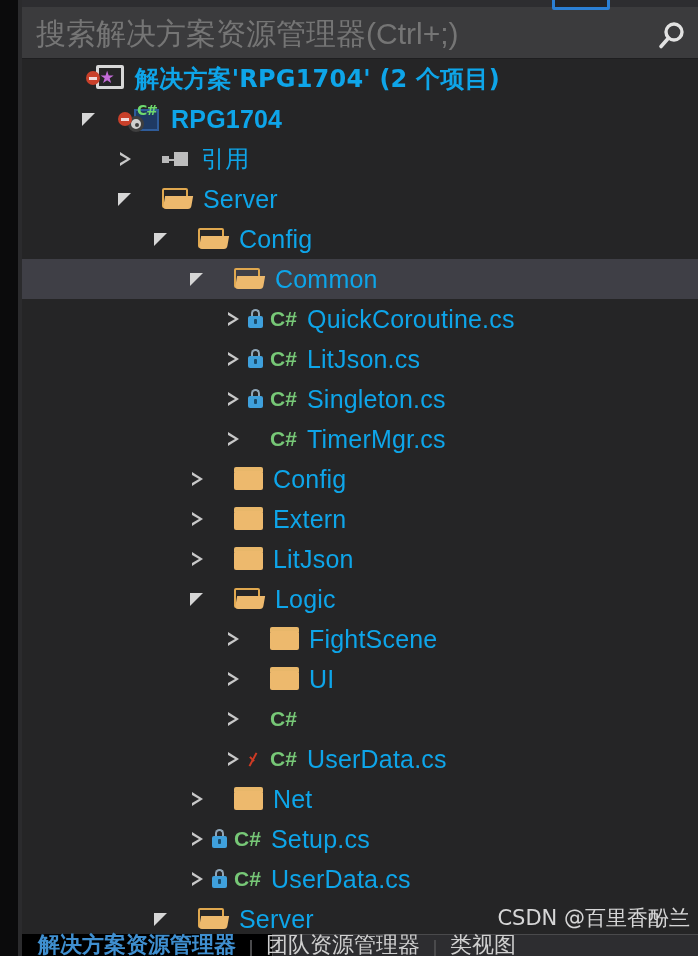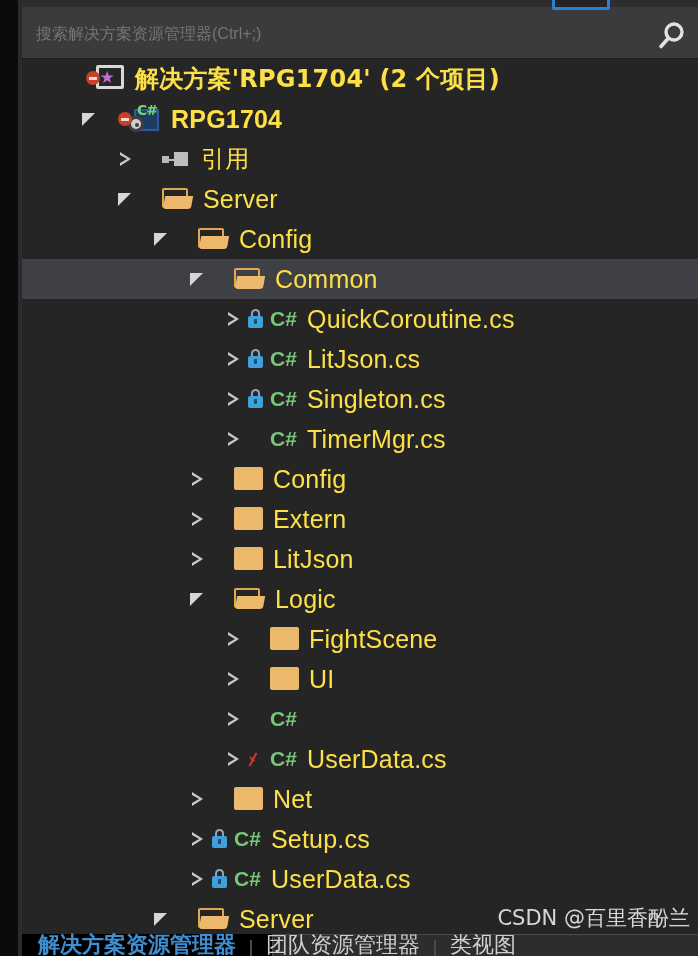--- a/index.html
+++ b/index.html
@@ -16,29 +16,29 @@
   .left-gutter-edge{position:absolute;left:18px;top:0;width:4px;height:956px;background:#2b2b2d;z-index:40;}
 
   
   .top-focus{position:absolute;left:552px;top:-14px;width:52px;height:18px;border:3px solid #2b7fd4;border-radius:2px;background:#232326;z-index:30;}
   .top-strip{position:absolute;left:22px;top:0;width:676px;height:7px;background:#2d2d30;z-index:5;}
 
   
   .searchbar{position:absolute;left:22px;top:7px;width:676px;height:52px;background:#3b3b3d;
              border-bottom:1px solid #1e1e20;box-sizing:border-box;z-index:6;}
   .search-input{position:absolute;left:12px;top:11px;width:600px;height:30px;line-height:30px;
-                color:#9c9c9c;font-size:16px;background:transparent;border:0;outline:none;
+                color:#9c9c9c;font-size:30px;background:transparent;border:0;outline:none;
                 font-family:"Liberation Sans","DejaVu Sans",sans-serif;}
   .search-icon{position:absolute;right:4px;top:12px;width:40px;height:34px;}
 
   
   .tree{position:absolute;left:22px;top:59px;width:676px;height:880px;background:#252526;overflow:hidden;z-index:4;}
   .row{position:relative;height:40px;display:flex;align-items:center;white-space:nowrap;}
   .row.selected{background:#3f3f46;}
-  .label{font-size:25px;color:#fde047;letter-spacing:.2px;}
+  .label{font-size:25px;color:#0ea5e9;letter-spacing:.2px;}
   .label.bold{font-weight:bold;}
   .label.zh{font-family:"DejaVu Sans","Liberation Sans",sans-serif;font-size:24px;}
 
   
   .exp{width:26px;height:40px;flex:0 0 26px;position:relative;}
   .exp.collapsed::before{content:"";position:absolute;left:8px;top:13px;
       width:0;height:0;border-left:11px solid #c8c8c8;border-top:7px solid transparent;border-bottom:7px solid transparent;}
   .exp.collapsed::after{content:"";position:absolute;left:8px;top:16px;
       width:0;height:0;border-left:7px solid #252526;border-top:4px solid transparent;border-bottom:4px solid transparent;}
   .exp.expanded::before{content:"";position:absolute;left:6px;top:14px;

